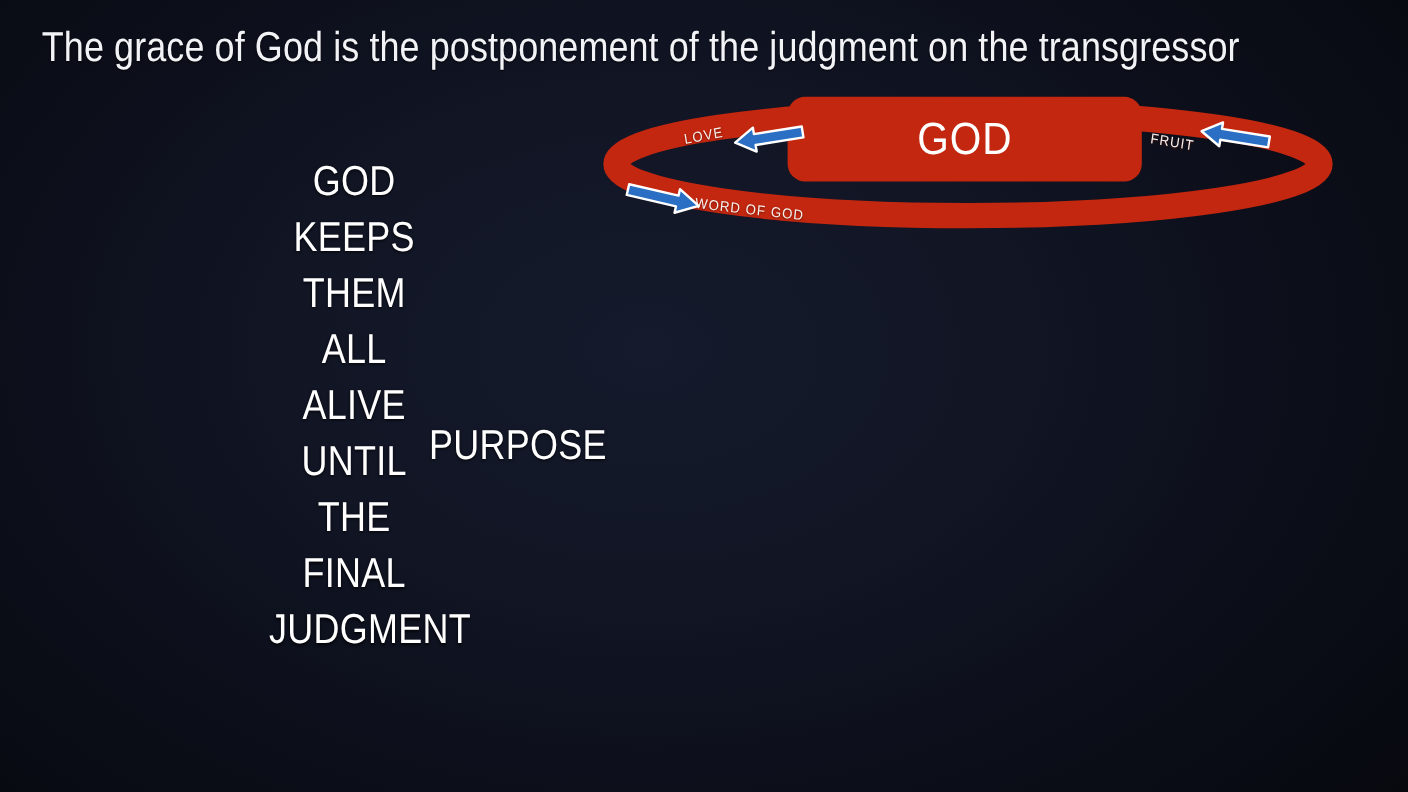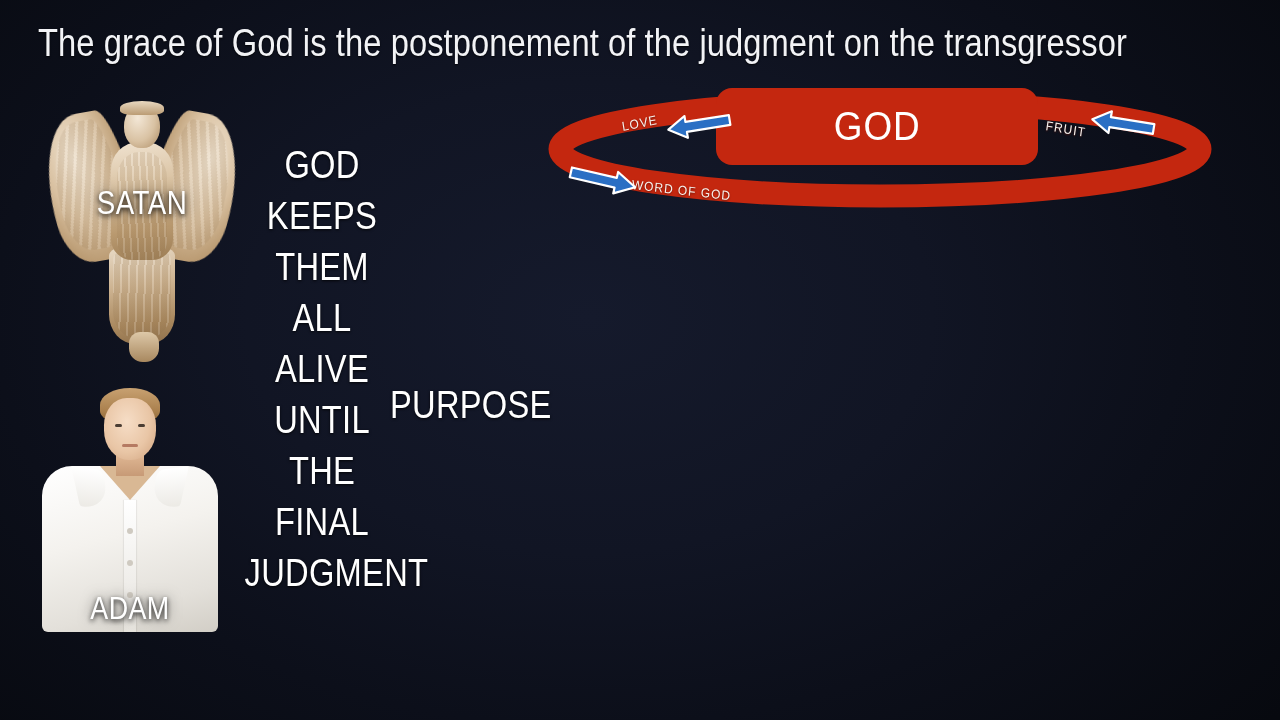--- a/index.html
+++ b/index.html
@@ -250,52 +250,21 @@
   #label-fruit     { left: 516px; top: 40px;  transform: scaleX(0.92) rotate(9deg); }
   #label-word      { left: 102px; top: 99px;  transform: scaleX(0.92) rotate(6deg); }
 </style>
 </head>
 <body>
 
 <div id="slide">
 
   <div class="slide-title">The grace of God is the postponement of the judgment on the transgressor</div>
 
-  <div class="figure" id="fig-satan">
-    <div class="statue">
-      <div class="wing left"></div>
-      <div class="wing right"></div>
-      <div class="skirt"></div>
-      <div class="torso"></div>
-      <div class="head"></div>
-      <div class="legs"></div>
-    </div>
-    <div class="figure-caption">SATAN</div>
-  </div>
-
-  <div class="figure" id="fig-adam">
-    <div class="person">
-      <div class="shirt">
-        <div class="collar-l"></div>
-        <div class="collar-r"></div>
-        <div class="placket"></div>
-        <div class="btn" style="top:62px"></div>
-        <div class="btn" style="top:94px"></div>
-        <div class="btn" style="top:126px"></div>
-      </div>
-      <div class="neck"></div>
-      <div class="hair"></div>
-      <div class="face">
-        <div class="eye l"></div>
-        <div class="eye r"></div>
-        <div class="mouth"></div>
-      </div>
-    </div>
-    <div class="figure-caption">ADAM</div>
-  </div>
+
 
   <div class="stack">
     <div class="stack-line">GOD</div>
     <div class="stack-line">KEEPS</div>
     <div class="stack-line">THEM</div>
     <div class="stack-line">ALL</div>
     <div class="stack-line">ALIVE</div>
     <div class="stack-line">UNTIL</div>
     <div class="stack-line">THE</div>
     <div class="stack-line">FINAL</div>

